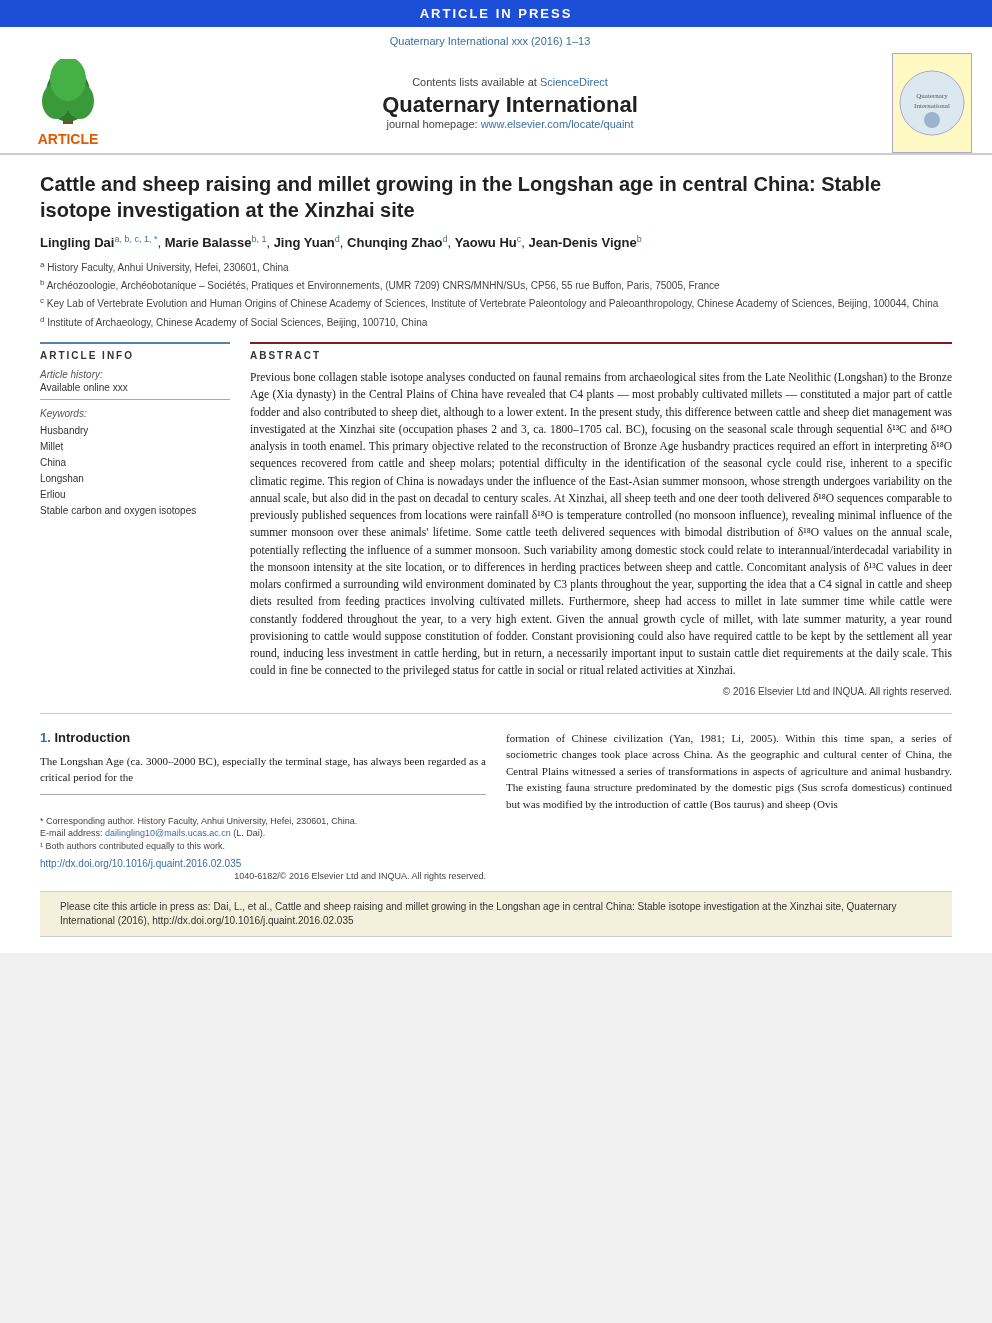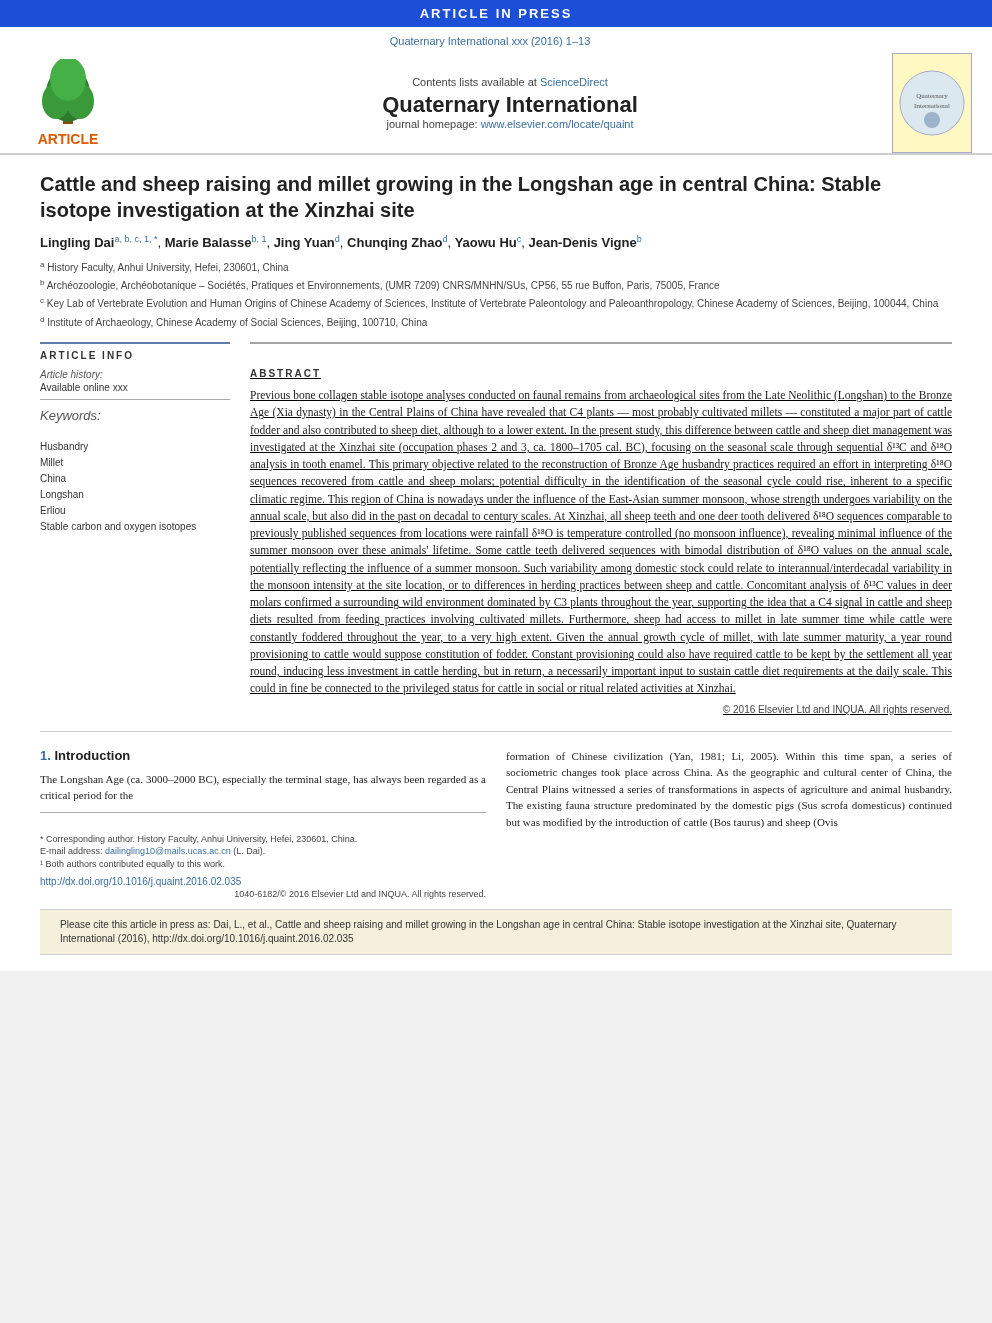--- a/index.html
+++ b/index.html
@@ -138,23 +138,22 @@
       margin-top: 10px;
     }
     .left-col {
       width: 190px;
       flex-shrink: 0;
       border-top: 2px solid #5a7fa8;
       padding-top: 6px;
     }
     .right-col {
       flex: 1;
-      border-top: 2px solid #a3a3a3;
-      padding-top: 24px;
-      text-decoration: underline;
+      border-top: 2px solid #7f1d1d;
+      padding-top: 6px;
     }
     .section-heading {
       font-family: Arial, sans-serif;
       font-size: 10px;
       font-weight: bold;
       letter-spacing: 2px;
       color: #333;
       text-transform: uppercase;
       margin-bottom: 8px;
     }
@@ -166,25 +165,25 @@
       margin-top: 6px;
       margin-bottom: 2px;
     }
     .article-info-value {
       font-family: Arial, sans-serif;
       font-size: 10px;
       color: #333;
     }
     .keywords-label {
       font-family: Arial, sans-serif;
-      font-size: 13px;
+      font-size: 10px;
       font-style: italic;
       color: #555;
       margin-top: 8px;
-      margin-bottom: 16px;
+      margin-bottom: 4px;
     }
     .keywords-list {
       font-family: Arial, sans-serif;
       font-size: 10px;
       color: #333;
       line-height: 1.6;
     }
     .left-col-divider {
       border: none;
       border-top: 1px solid #aaa;

